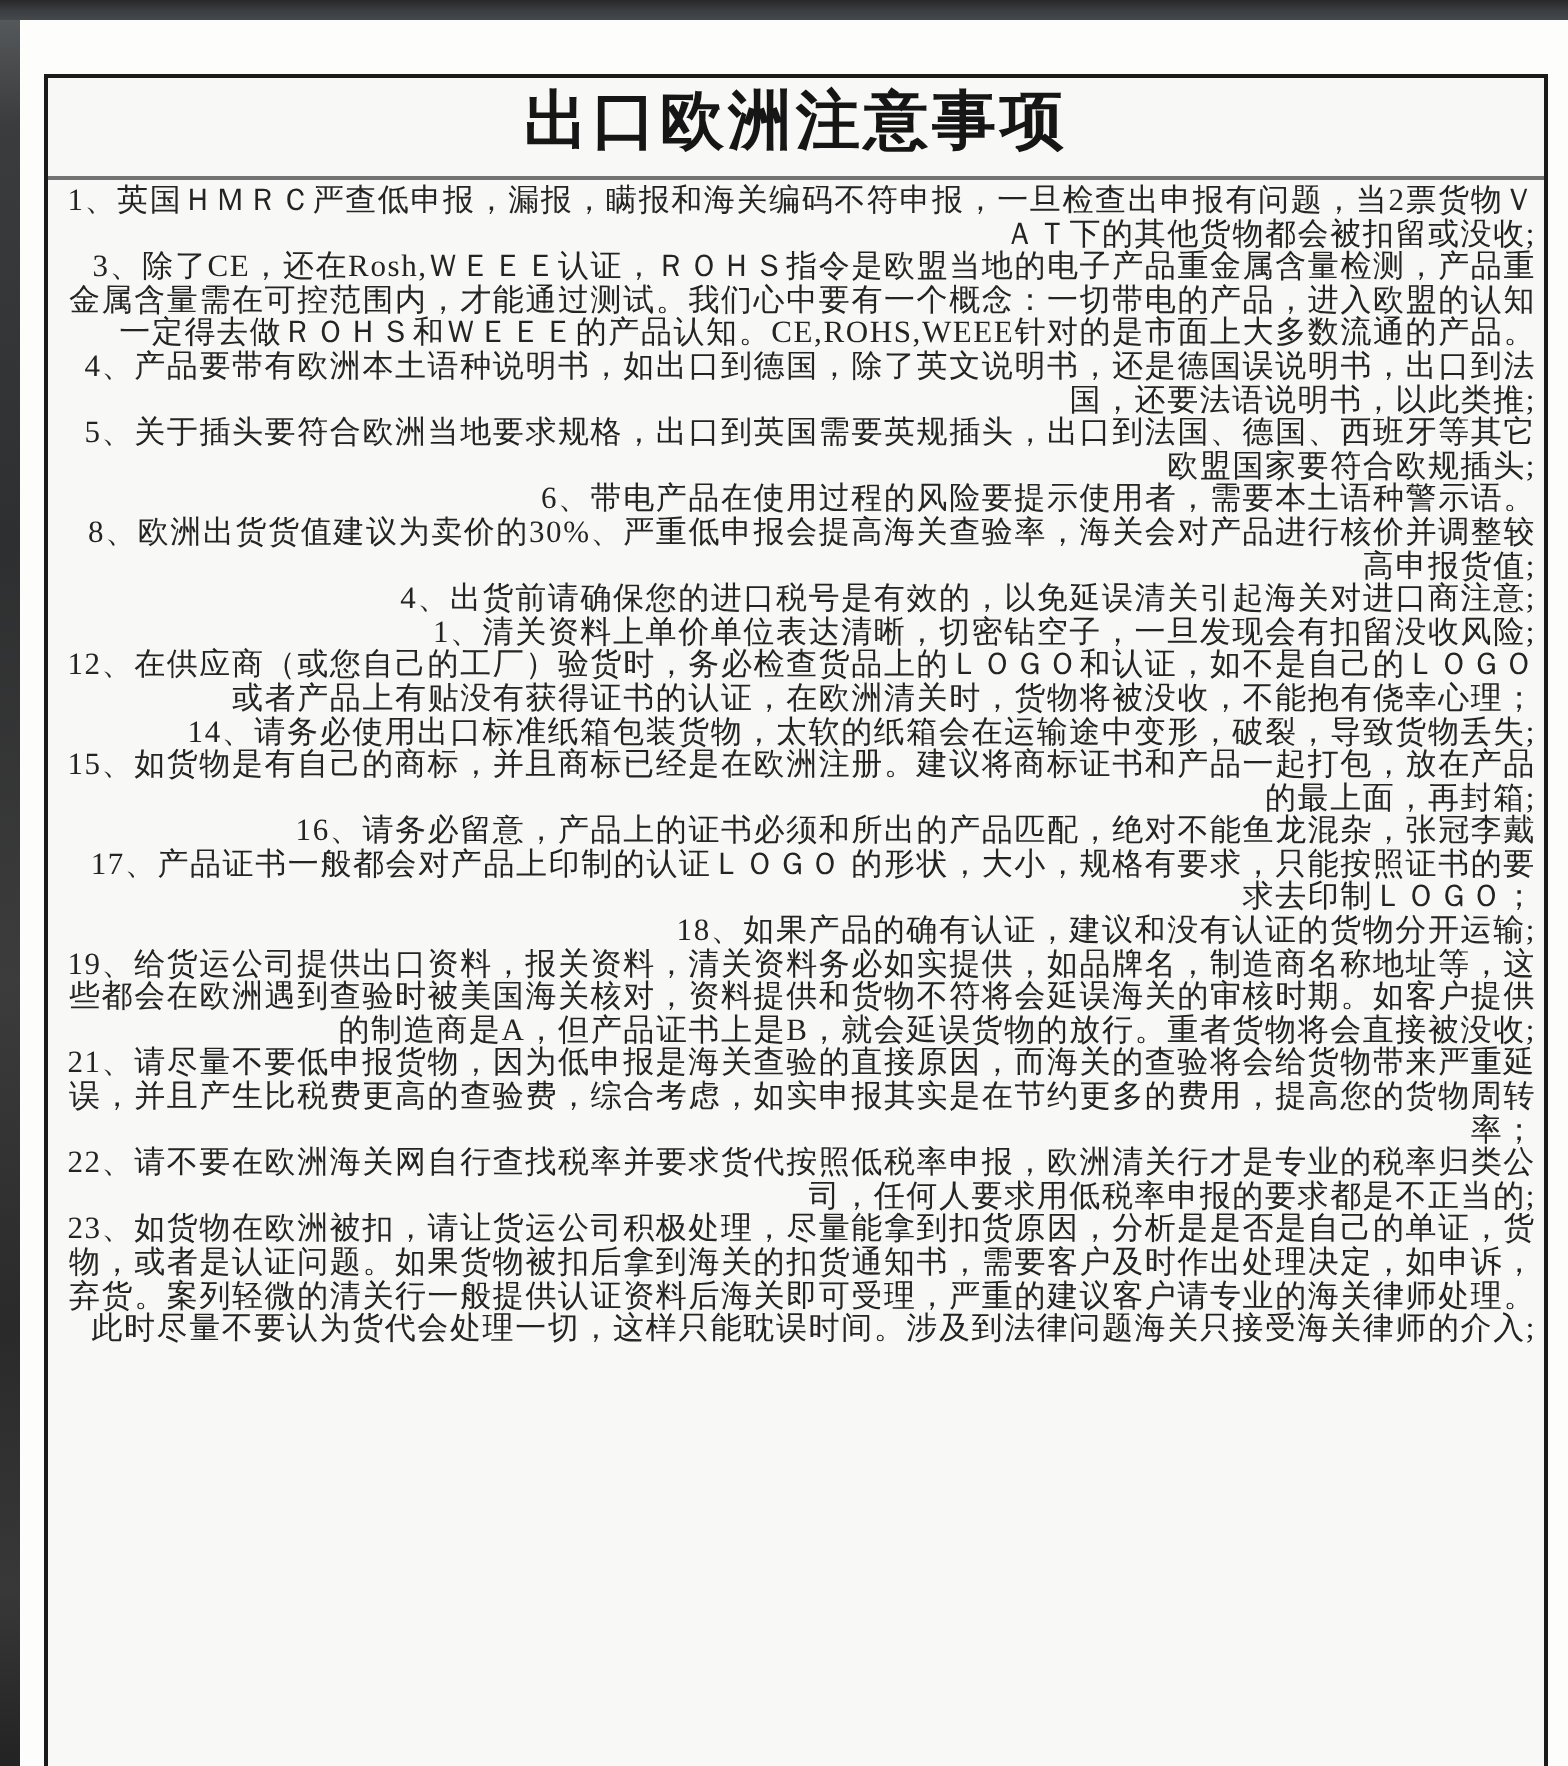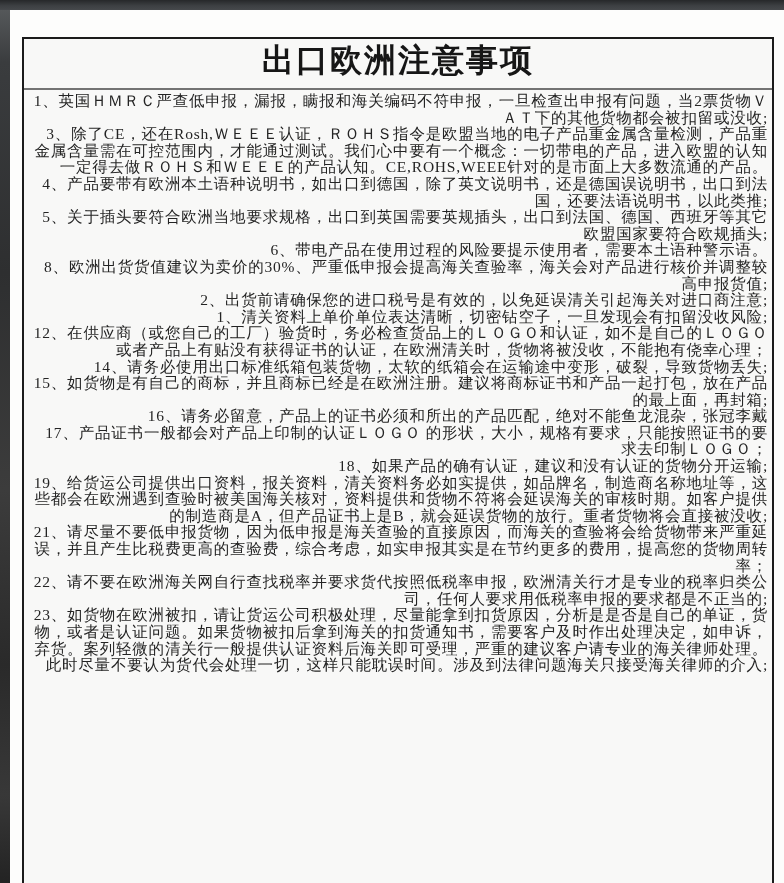--- a/index.html
+++ b/index.html
@@ -78,21 +78,21 @@
     <div class="title-row">
       <span class="title-text">出口欧洲注意事项</span>
     </div>
     <div class="content">
         <p class="notice-item">1、英国ＨＭＲＣ严查低申报，漏报，瞒报和海关编码不符申报，一旦检查出申报有问题，当2票货物ＶＡＴ下的其他货物都会被扣留或没收;</p>
         <p class="notice-item">3、除了CE，还在Rosh,ＷＥＥＥ认证，ＲＯＨＳ指令是欧盟当地的电子产品重金属含量检测，产品重金属含量需在可控范围内，才能通过测试。我们心中要有一个概念：一切带电的产品，进入欧盟的认知一定得去做ＲＯＨＳ和ＷＥＥＥ的产品认知。CE,ROHS,WEEE针对的是市面上大多数流通的产品。</p>
         <p class="notice-item">4、产品要带有欧洲本土语种说明书，如出口到德国，除了英文说明书，还是德国误说明书，出口到法国，还要法语说明书，以此类推;</p>
         <p class="notice-item">5、关于插头要符合欧洲当地要求规格，出口到英国需要英规插头，出口到法国、德国、西班牙等其它欧盟国家要符合欧规插头;</p>
         <p class="notice-item">6、带电产品在使用过程的风险要提示使用者，需要本土语种警示语。</p>
         <p class="notice-item">8、欧洲出货货值建议为卖价的30%、严重低申报会提高海关查验率，海关会对产品进行核价并调整较高申报货值;</p>
-        <p class="notice-item">2、出货前请确保您的进口税号是有效的，以免延误清关引起海关对进口商注意;</p>
+        <p class="notice-item">4、出货前请确保您的进口税号是有效的，以免延误清关引起海关对进口商注意;</p>
         <p class="notice-item">1、清关资料上单价单位表达清晰，切密钻空子，一旦发现会有扣留没收风险;</p>
         <p class="notice-item">12、在供应商（或您自己的工厂）验货时，务必检查货品上的ＬＯＧＯ和认证，如不是自己的ＬＯＧＯ或者产品上有贴没有获得证书的认证，在欧洲清关时，货物将被没收，不能抱有侥幸心理；</p>
         <p class="notice-item">14、请务必使用出口标准纸箱包装货物，太软的纸箱会在运输途中变形，破裂，导致货物丢失;</p>
         <p class="notice-item">15、如货物是有自己的商标，并且商标已经是在欧洲注册。建议将商标证书和产品一起打包，放在产品的最上面，再封箱;</p>
         <p class="notice-item">16、请务必留意，产品上的证书必须和所出的产品匹配，绝对不能鱼龙混杂，张冠李戴</p>
         <p class="notice-item">17、产品证书一般都会对产品上印制的认证ＬＯＧＯ 的形状，大小，规格有要求，只能按照证书的要求去印制ＬＯＧＯ；</p>
         <p class="notice-item">18、如果产品的确有认证，建议和没有认证的货物分开运输;</p>
         <p class="notice-item">19、给货运公司提供出口资料，报关资料，清关资料务必如实提供，如品牌名，制造商名称地址等，这些都会在欧洲遇到查验时被美国海关核对，资料提供和货物不符将会延误海关的审核时期。如客户提供的制造商是A，但产品证书上是B，就会延误货物的放行。重者货物将会直接被没收;</p>
         <p class="notice-item">21、请尽量不要低申报货物，因为低申报是海关查验的直接原因，而海关的查验将会给货物带来严重延误，并且产生比税费更高的查验费，综合考虑，如实申报其实是在节约更多的费用，提高您的货物周转率；</p>
         <p class="notice-item">22、请不要在欧洲海关网自行查找税率并要求货代按照低税率申报，欧洲清关行才是专业的税率归类公司，任何人要求用低税率申报的要求都是不正当的;</p>

